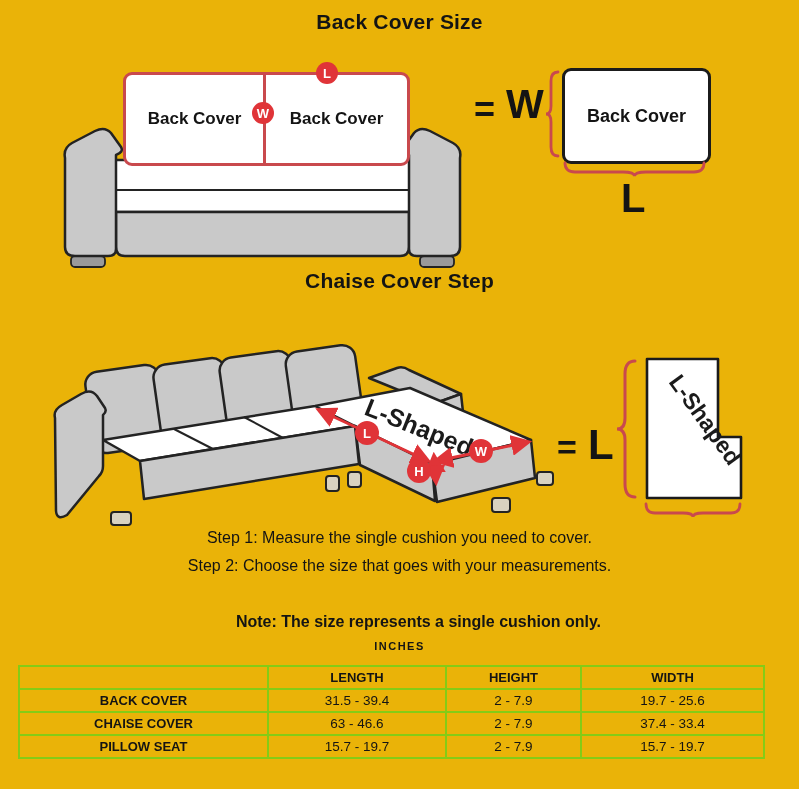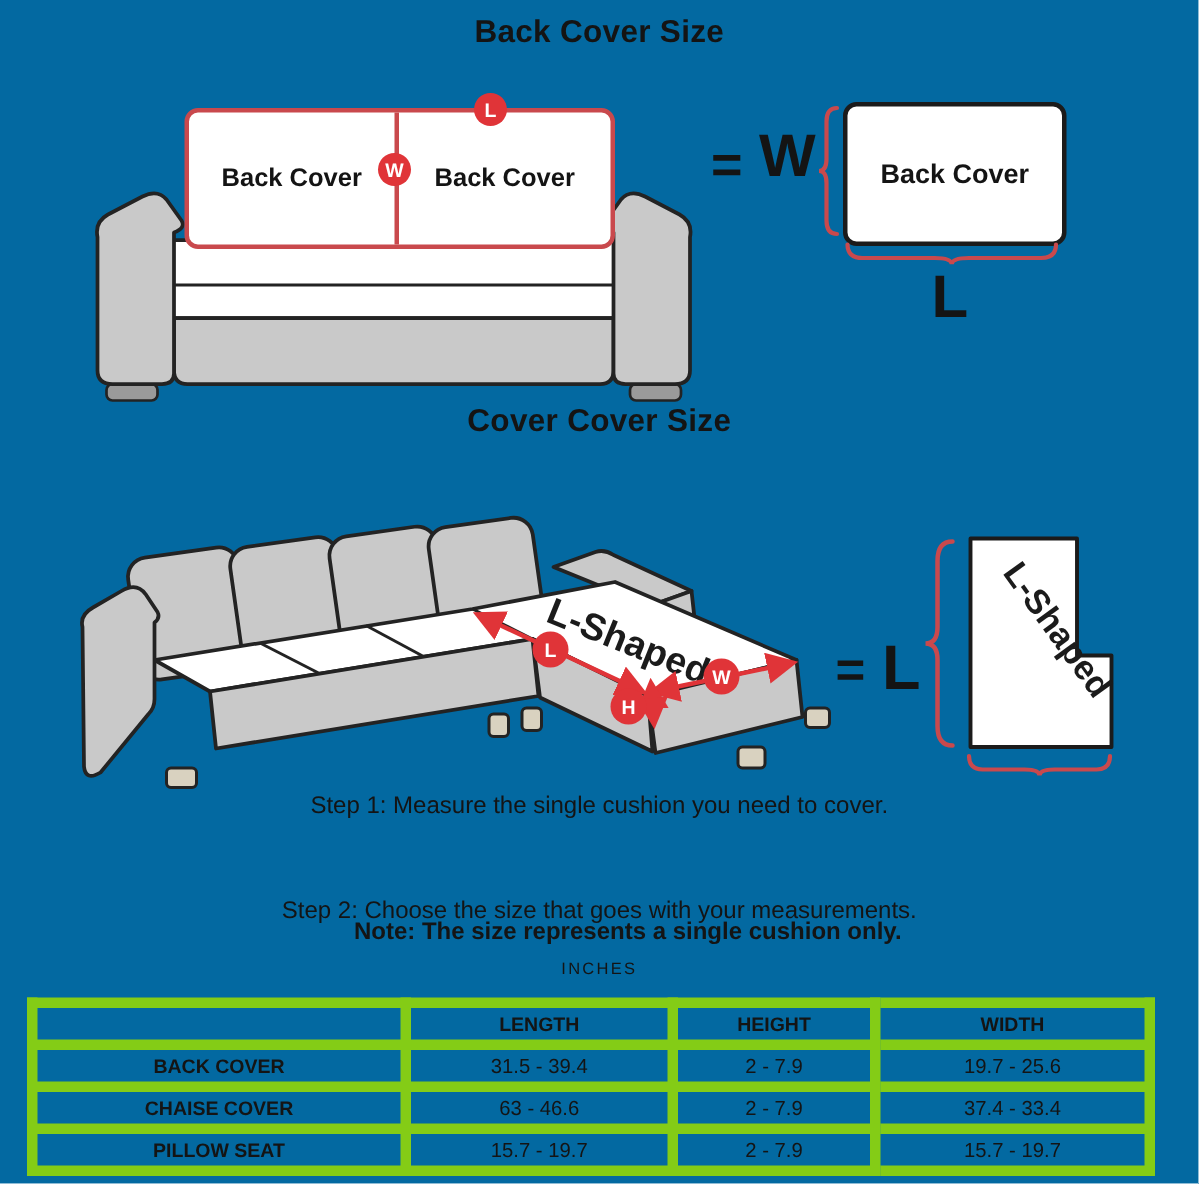--- a/index.html
+++ b/index.html
@@ -1,16 +1,16 @@
 <!DOCTYPE html>
 <html><head>
 <meta charset="utf-8">
 <style>
   html,body{margin:0;padding:0;background:#fff;}
-  .stage{position:relative;width:799px;height:789px;background:#0369a1;overflow:hidden;
+  .stage{position:relative;width:799px;height:789px;background:#eab308;overflow:hidden;
          font-family:"Liberation Sans","DejaVu Sans",sans-serif;color:#141414;}
   .abs{position:absolute;}
   .title{left:0;top:10px;width:100%;text-align:center;font-size:21px;font-weight:700;letter-spacing:.2px;}
   .title2{top:269px;}
   
   .cushion-overlay{left:123px;top:72px;width:281px;height:88px;background:#fff;
                    border:3px solid #c9494d;border-radius:9px;display:flex;}
   .cushion-cell{width:137px;display:flex;align-items:center;justify-content:center;
                 font-size:17px;font-weight:700;}
   .cushion-cell.left{border-right:3px solid #c9494d;}
@@ -19,24 +19,24 @@
          font-size:13px;font-weight:700;display:flex;align-items:center;justify-content:center;}
   .badge-w{left:126px;top:27px;}
   .badge-l{left:190px;top:-13px;}
   
   .bigglyph{line-height:1;font-weight:700;}
   .resultbox{left:562px;top:68px;width:143px;height:90px;border:3px solid #1b1b1b;border-radius:9px;
              background:#fff;display:flex;align-items:center;justify-content:center;
              font-size:18px;font-weight:700;}
   .steps{left:0;width:100%;text-align:center;font-size:16px;}
   .note{font-weight:700;}
-  .inches{left:0;top:640px;width:100%;text-align:center;font-size:11px;font-weight:400;letter-spacing:1.5px;}
+  .inches{left:0;top:640px;width:100%;text-align:center;font-size:11px;font-weight:700;letter-spacing:1.5px;}
   
   .sizetable{left:18px;top:665px;position:absolute;border-collapse:collapse;table-layout:fixed;width:745px;}
-  .sizetable td,.sizetable th{border:7px solid #84cc16;height:21px;text-align:center;vertical-align:middle;
+  .sizetable td,.sizetable th{border:2px solid #84cc16;height:21px;text-align:center;vertical-align:middle;
       font-size:13px;padding:0 2px;overflow:hidden;white-space:nowrap;}
   .sizetable th{font-weight:700;}
   .sizetable td.rowlabel{font-weight:700;}
   .sizetable td.val{font-size:13.5px;font-weight:400;}
   svg{display:block;}
 </style>
 </head>
 <body>
 
 <div class="stage">
@@ -72,21 +72,21 @@
     <path d="M14,4 Q7,4 7,13 L7,38 Q7,46 2,46 Q7,46 7,54 L7,79 Q7,88 14,88" fill="none" stroke="#c9494d" stroke-width="2.8" stroke-linecap="round"></path>
   </svg>
   <div class="abs resultbox">
     <span>Back Cover</span>
   </div>
   <svg class="abs" style="left:561px;top:160px;" width="147" height="18" viewBox="0 0 147 18">
     <path d="M4,3 Q4,12 14,12 L62,12 Q73,12 73.5,16 Q74,12 85,12 L133,12 Q143,12 143,3" fill="none" stroke="#c9494d" stroke-width="2.8" stroke-linecap="round"></path>
   </svg>
   <div class="abs bigglyph" style="left:621px;top:178px;font-size:40px;">L</div>
 
-  <div class="abs title title2">Cover Cover Size</div>
+  <div class="abs title title2">Chaise Cover Step</div>
 
   <svg class="abs" style="left:45px;top:318px;" width="545" height="215" viewBox="0 0 545 215">
     <defs>
       <marker id="ah" viewBox="0 0 10 10" refX="8" refY="5" markerWidth="7" markerHeight="7" orient="auto-start-reverse">
         <path d="M0,0 L10,5 L0,10 Z" fill="#e03438"></path>
       </marker>
     </defs>
     <g stroke="#232323" stroke-width="2.5" stroke-linejoin="round">
 
       <rect x="44" y="50" width="74" height="82" rx="13" fill="#c9c9c9" transform="rotate(-8 81 91)"></rect>
@@ -143,21 +143,21 @@
   </svg>
   <svg class="abs" style="left:644px;top:356px;" width="100" height="146" viewBox="0 0 100 146">
     <path d="M3,3 L74,3 L74,81 L97,81 L97,142 L3,142 Z" fill="#ffffff" stroke="#1b1b1b" stroke-width="2.6" stroke-linejoin="round"></path>
     <text transform="translate(24,26) rotate(54)" font-size="23" font-weight="600" fill="#1b1b1b">L-Shaped</text>
   </svg>
   <svg class="abs" style="left:642px;top:501px;" width="102" height="18" viewBox="0 0 102 18">
     <path d="M4,3 Q4,12 13,12 L41,12 Q51,12 51,16 Q51,12 61,12 L89,12 Q98,12 98,3" fill="none" stroke="#c9494d" stroke-width="2.8" stroke-linecap="round"></path>
   </svg>
 
   <div class="abs steps" style="top:529px;">Step 1: Measure the single cushion you need to cover.</div>
-  <div class="abs steps" style="top:557px;margin-top:42px;">Step 2: Choose the size that goes with your measurements.</div>
+  <div class="abs steps" style="top:557px;">Step 2: Choose the size that goes with your measurements.</div>
   <div class="abs steps note" style="top:613px;margin-left:19px;">Note: The size represents a single cushion only.</div>
   <div class="abs inches">INCHES</div>
 
   <table class="sizetable">
     <colgroup>
         <col style="width:249px">
         <col style="width:178px">
         <col style="width:135px">
         <col style="width:183px">
       </colgroup>

